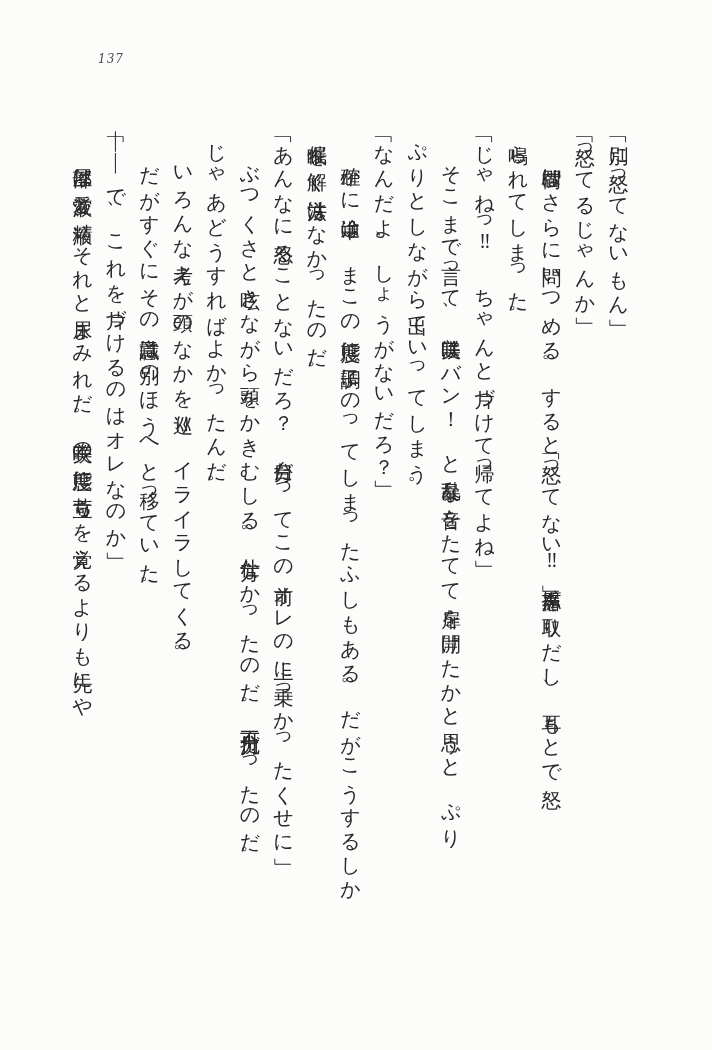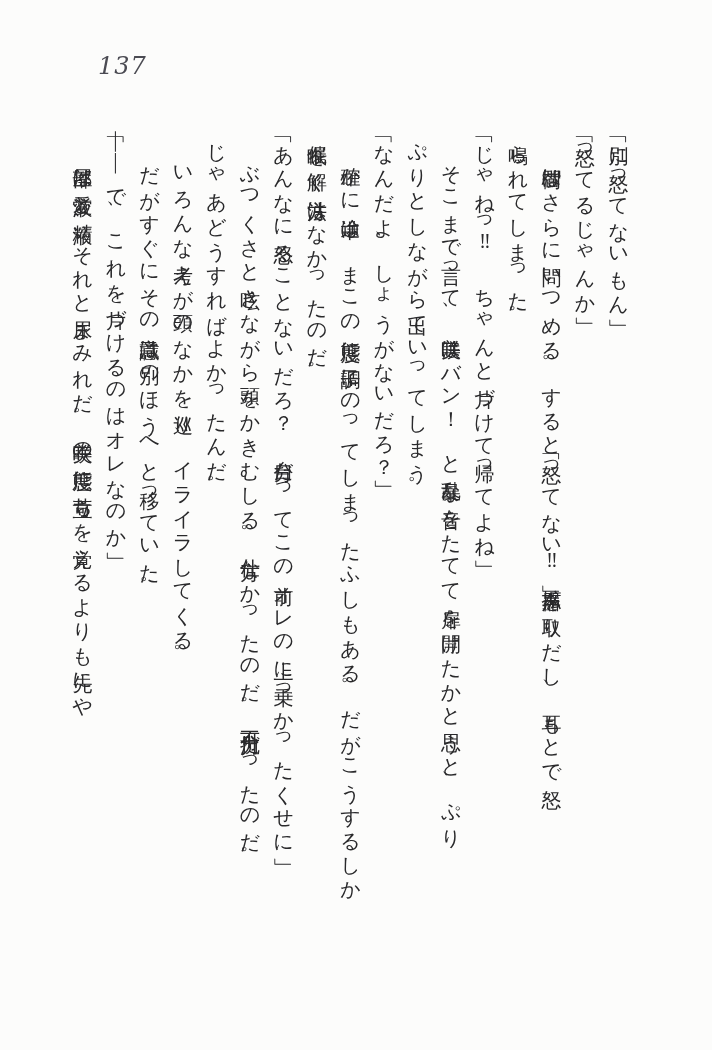--- a/index.html
+++ b/index.html
@@ -13,21 +13,21 @@
   .book-page {
     position: absolute;
     inset: 0;
   }
   .page-number {
     position: absolute;
     top: 52px;
     left: 98px;
     font-family: "DejaVu Serif", serif;
     font-style: italic;
-    font-size: 24px;
+    font-size: 12px;
     letter-spacing: 1px;
     color: #4b4b53;
   }
   .text-block {
     position: absolute;
     top: 130px;
     right: 77px;
     height: 852px;
     writing-mode: vertical-rl;
     text-orientation: mixed;

